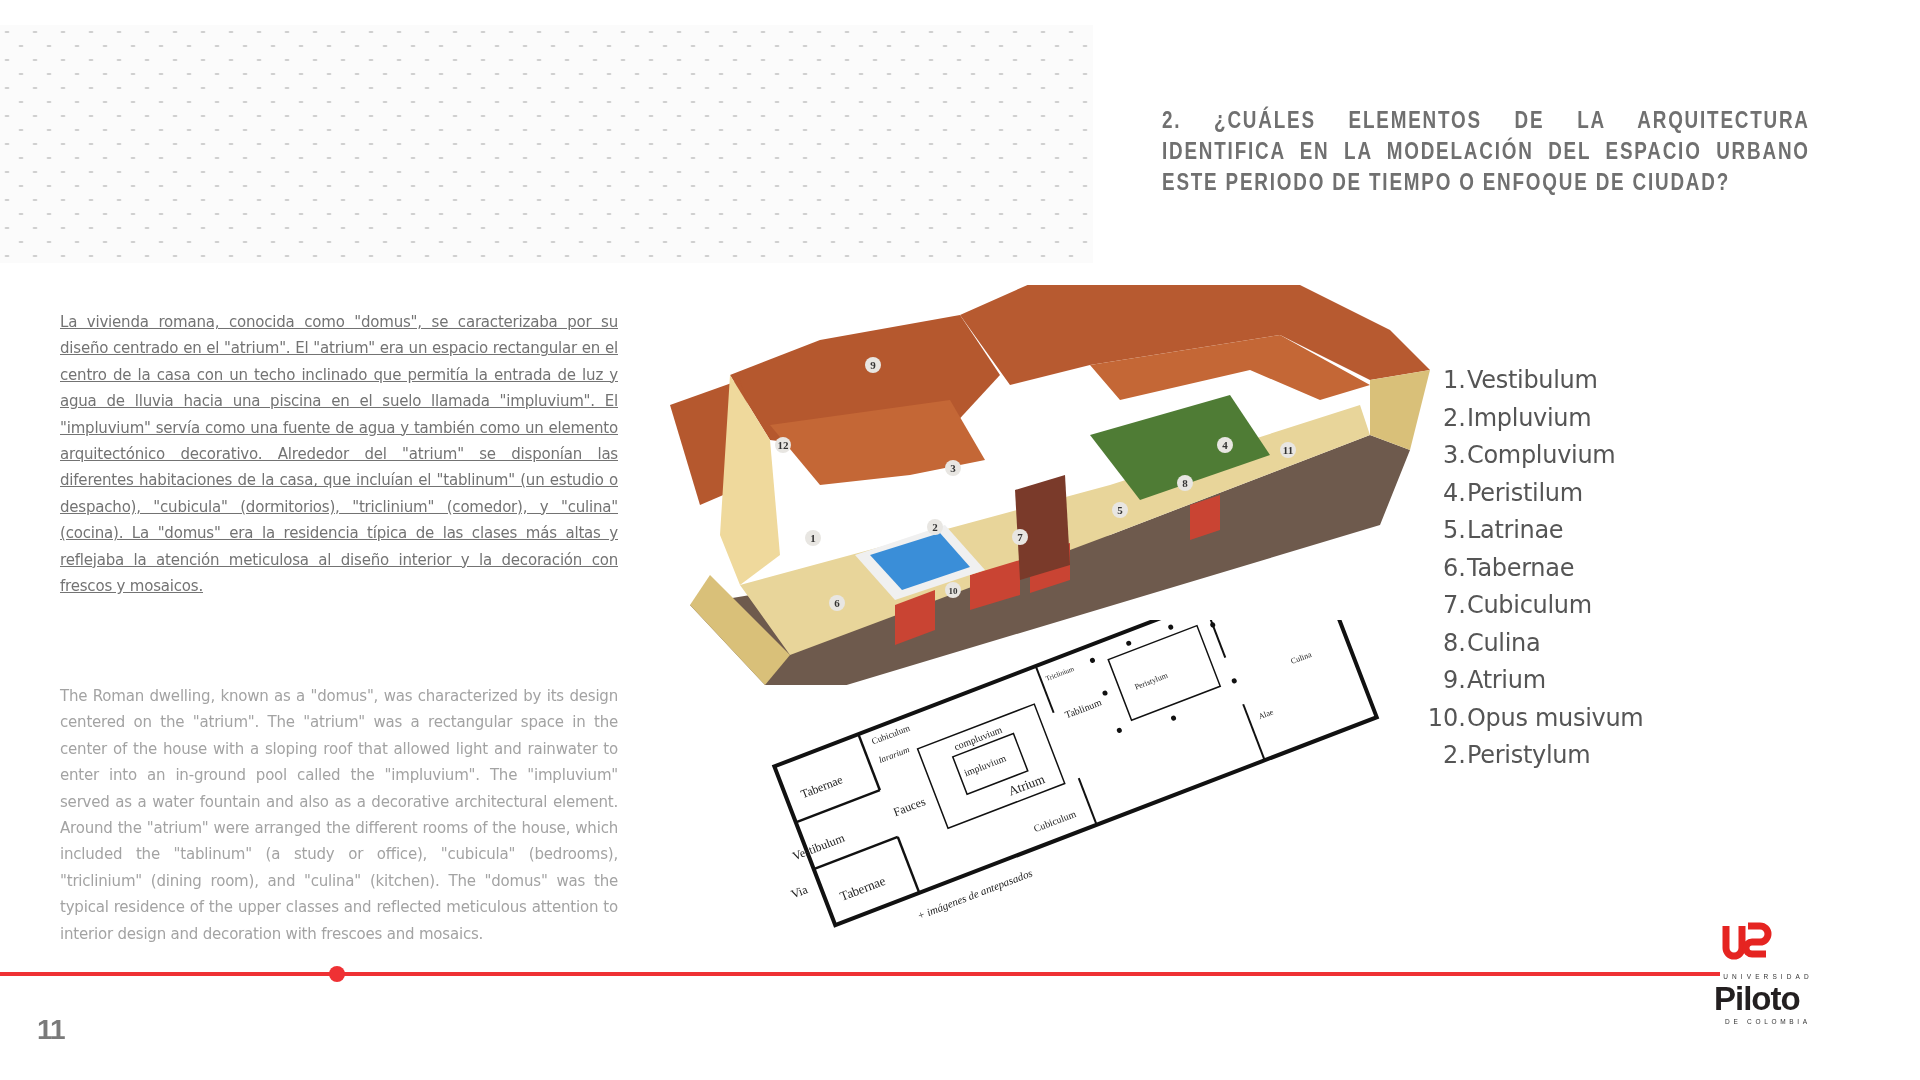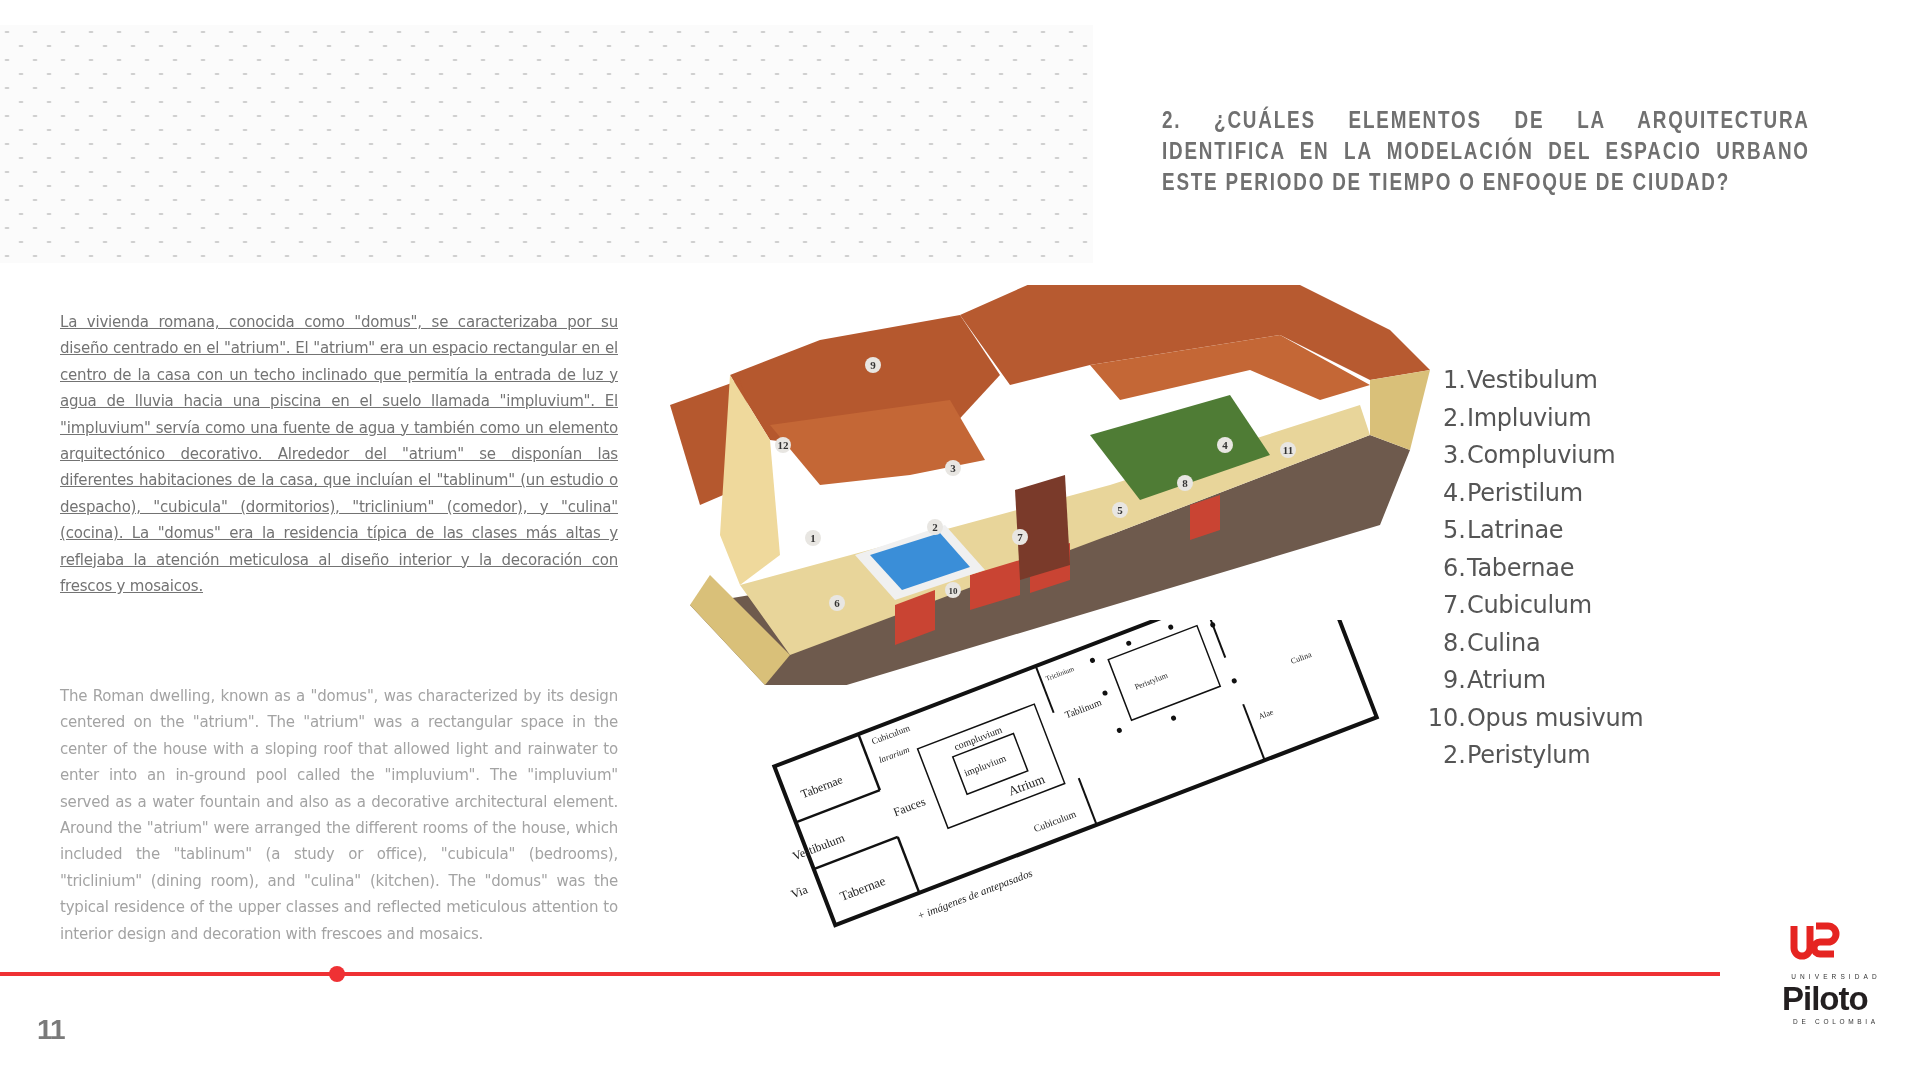--- a/index.html
+++ b/index.html
@@ -56,21 +56,21 @@
   .rule-dot {
     position:absolute; left:329px; top:966px; width:16px; height:16px;
     border-radius:50%; background:#ef3134;
   }
   .page-num {
     position:absolute; left:37px; top:1014px;
     font-family:"Liberation Sans Narrow","Liberation Sans", sans-serif;
     font-weight:bold; font-size:28px; color:#7a7a7a;
     letter-spacing:-1px;
   }
-  .logo { position:absolute; left:1780px; top:922px; width:110px; height:110px; }
+  .logo { position:absolute; left:1712px; top:922px; width:110px; height:110px; }
   .logo .uni {
     position:absolute; left:8px; top:51px; width:96px;
     font-size:6.5px; letter-spacing:4.1px; color:#333; text-align:center;
   }
   .logo .name {
     position:absolute; left:2px; top:58px;
     font-size:33px; font-weight:bold; color:#231f20; letter-spacing:-1px;
   }
   .logo .col {
     position:absolute; left:8px; top:96px; width:96px;

